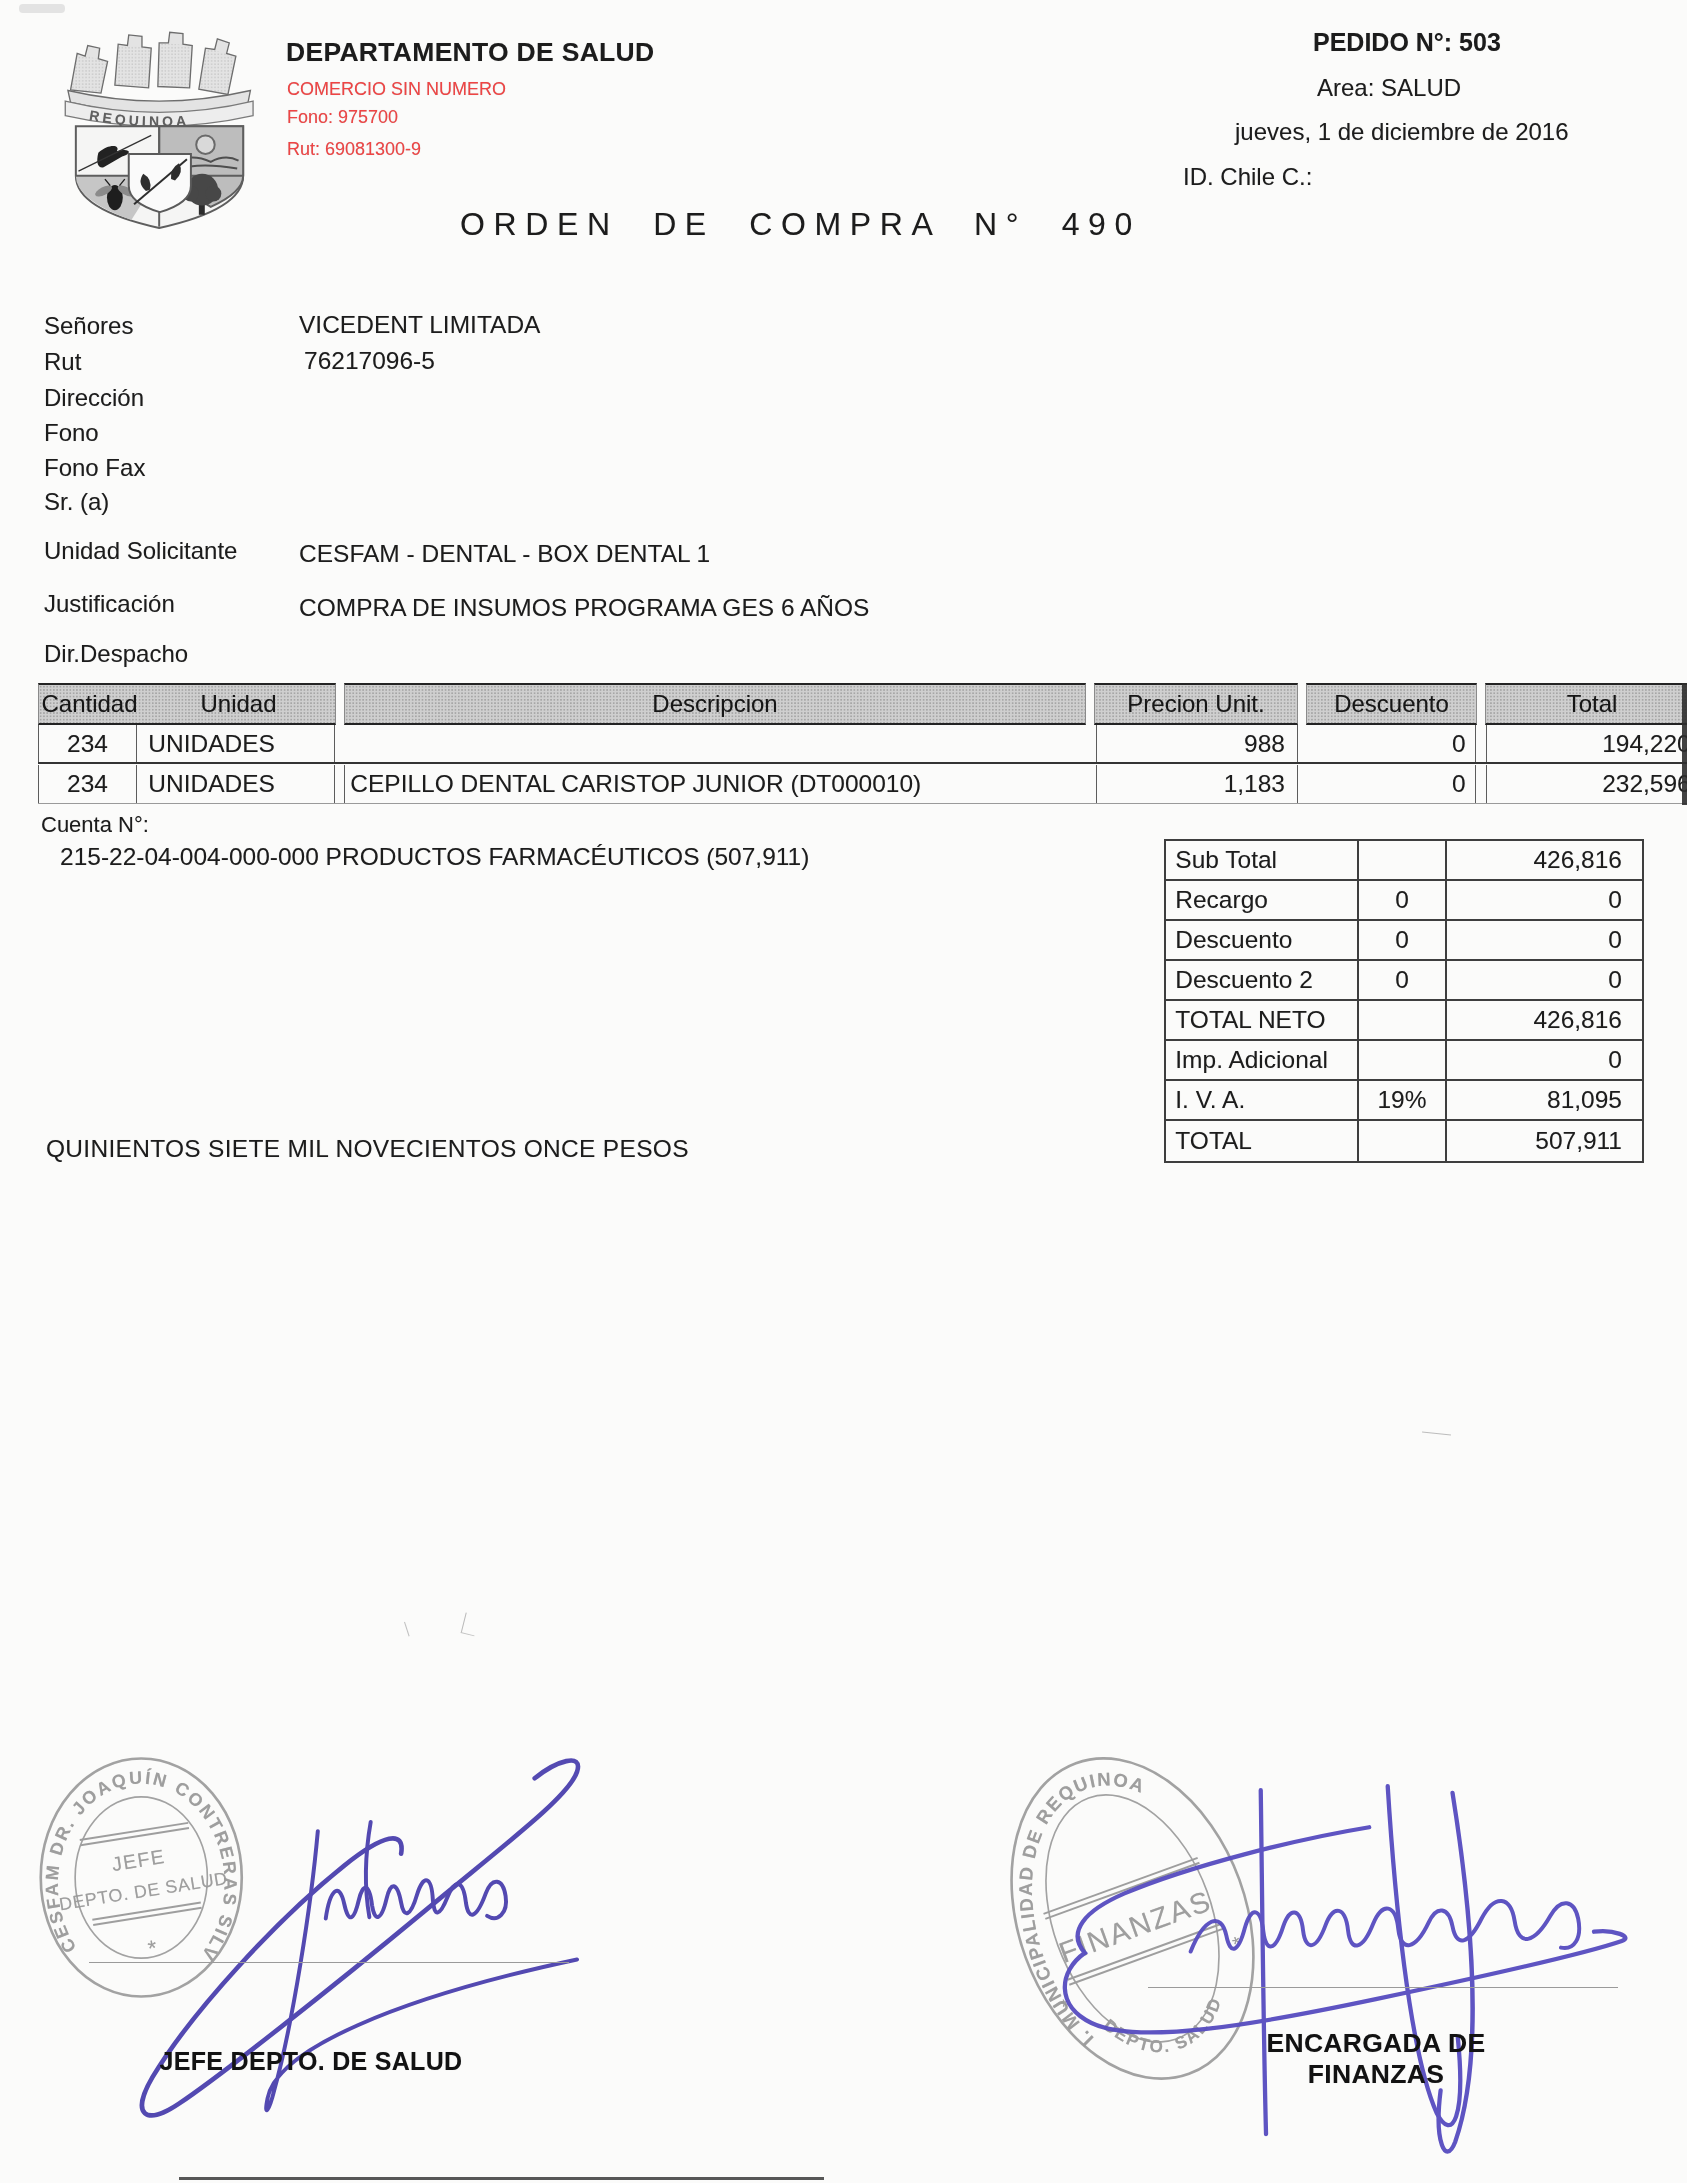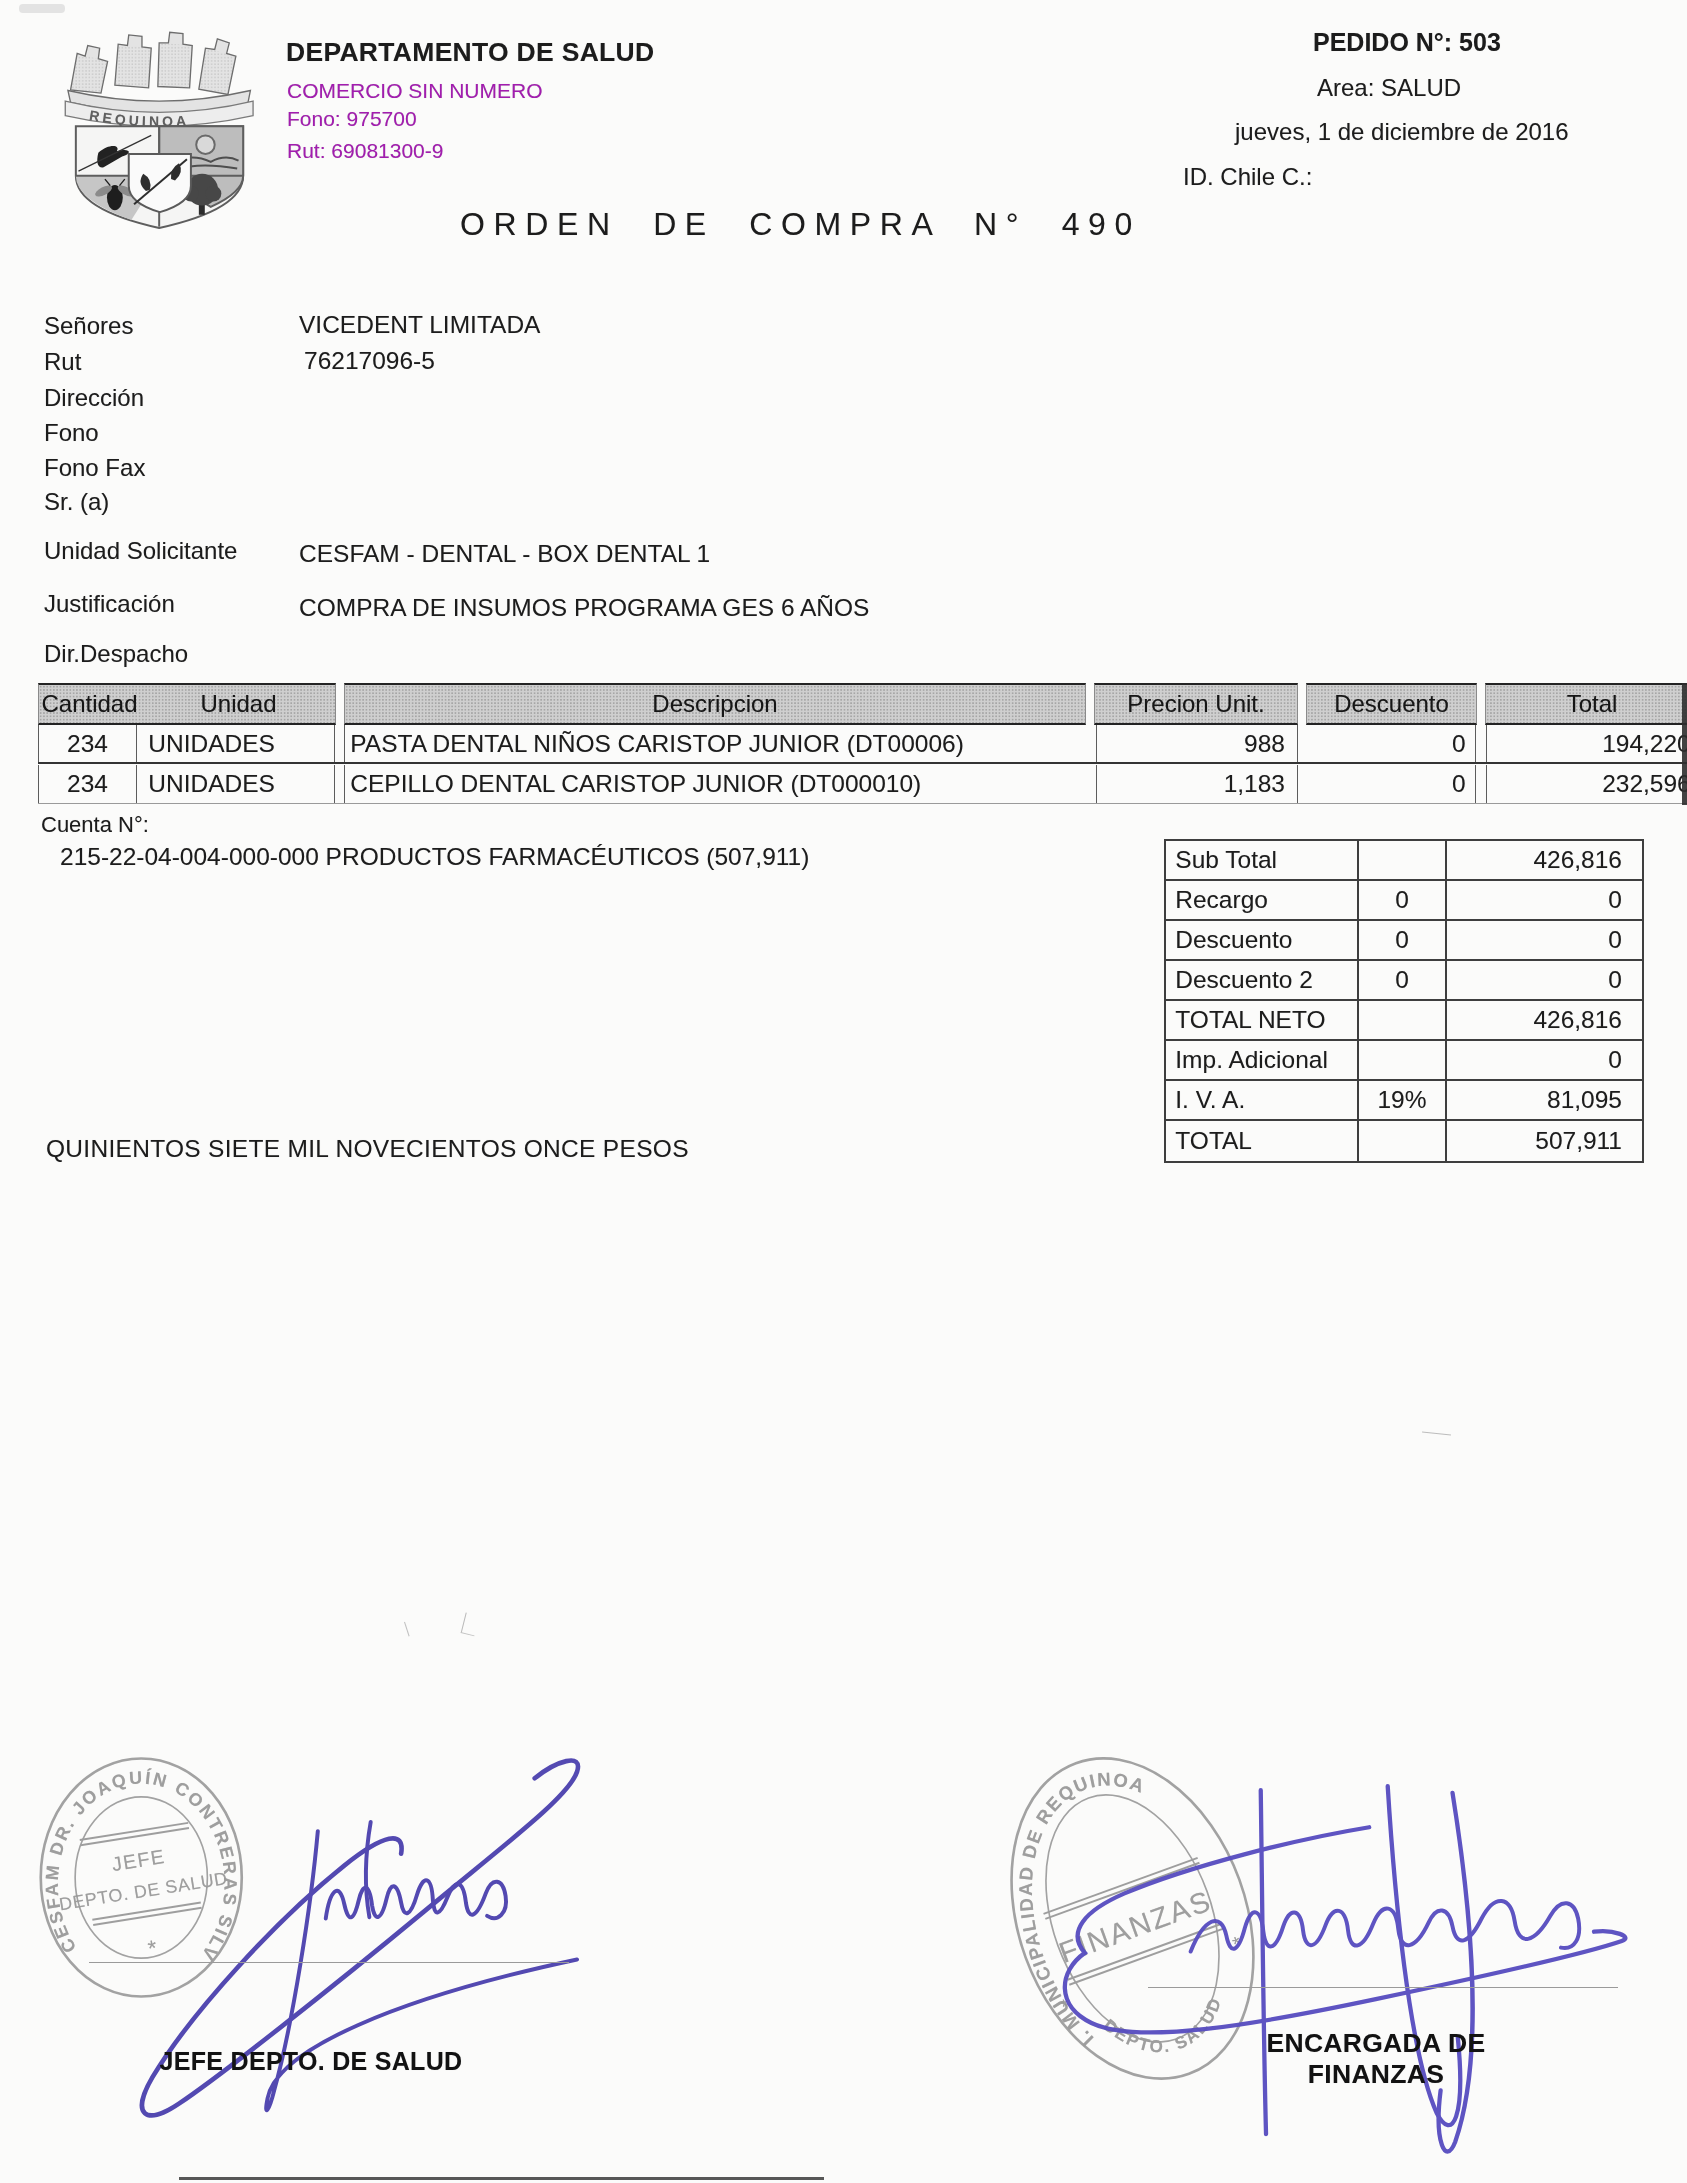--- a/index.html
+++ b/index.html
@@ -5,21 +5,21 @@
   html,body{margin:0;padding:0;background:#e8e8e8;}
   .page{
     position:relative;width:1687px;height:2183px;background:#fbfbfa;
     overflow:hidden;font-family:"Liberation Sans",sans-serif;color:#1c1c1c;
     text-shadow:0 0 0.7px rgba(30,30,30,.25);
   }
   .abs{position:absolute;}
   .ctr{text-align:center;}
   
   .org-name{font-size:26.5px;font-weight:bold;letter-spacing:0.3px;}
-  .org-line{font-size:21px;color:#a21caf;}
+  .org-line{font-size:18px;color:#ef4444;}
   .hr-ped{font-size:25px;font-weight:bold;}
   .hr-txt{font-size:24px;}
   .doc-title{font-size:32px;letter-spacing:8.6px;word-spacing:17px;}
   .doc-sub{font-size:24.5px;font-weight:bold;letter-spacing:0.7px;}
   
   .flabel{font-size:24px;}
   .fvalue{font-size:24.5px;}
   
   .hdrblock{
     box-sizing:border-box;height:42px;
@@ -169,23 +169,20 @@
   <div class="abs hdrblock" style="left:1485px;top:683px;width:214px;">
     <span>Total</span>
   </div>
 
   <div class="cellrow ctr" style="left:38px;top:725px;width:99px;justify-content:center;border-left:1.3px solid #5c5c5c;border-right:1.3px solid #5c5c5c;">
     <span>234</span>
   </div>
   <div class="cellrow" style="left:139px;top:725px;width:196px;padding-left:9.3px;border-right:1.3px solid #5c5c5c;">
     <span>UNIDADES</span>
   </div>
-  <div class="cellrow" style="left:344px;top:725px;width:742px;padding-left:5.3px;border-left:1.3px solid #5c5c5c;">
-    <span>PASTA DENTAL NIÑOS CARISTOP JUNIOR (DT00006)</span>
-  </div>
   <div class="cellrow" style="left:1096px;top:725px;width:202px;justify-content:flex-end;padding-right:12px;border-left:1.3px solid #5c5c5c;border-right:1.3px solid #5c5c5c;">
     <span>988</span>
   </div>
   <div class="cellrow" style="left:1307px;top:725px;width:169px;justify-content:flex-end;padding-right:9.3px;border-right:1.3px solid #5c5c5c;">
     <span>0</span>
   </div>
   <div class="cellrow" style="left:1486px;top:725px;width:210px;justify-content:flex-end;padding-right:5.3px;border-left:1.3px solid #5c5c5c;">
     <span>194,220</span>
   </div>
   <div class="abs" style="left:38px;top:762px;width:1649px;height:2px;background:#343434;"></div>

